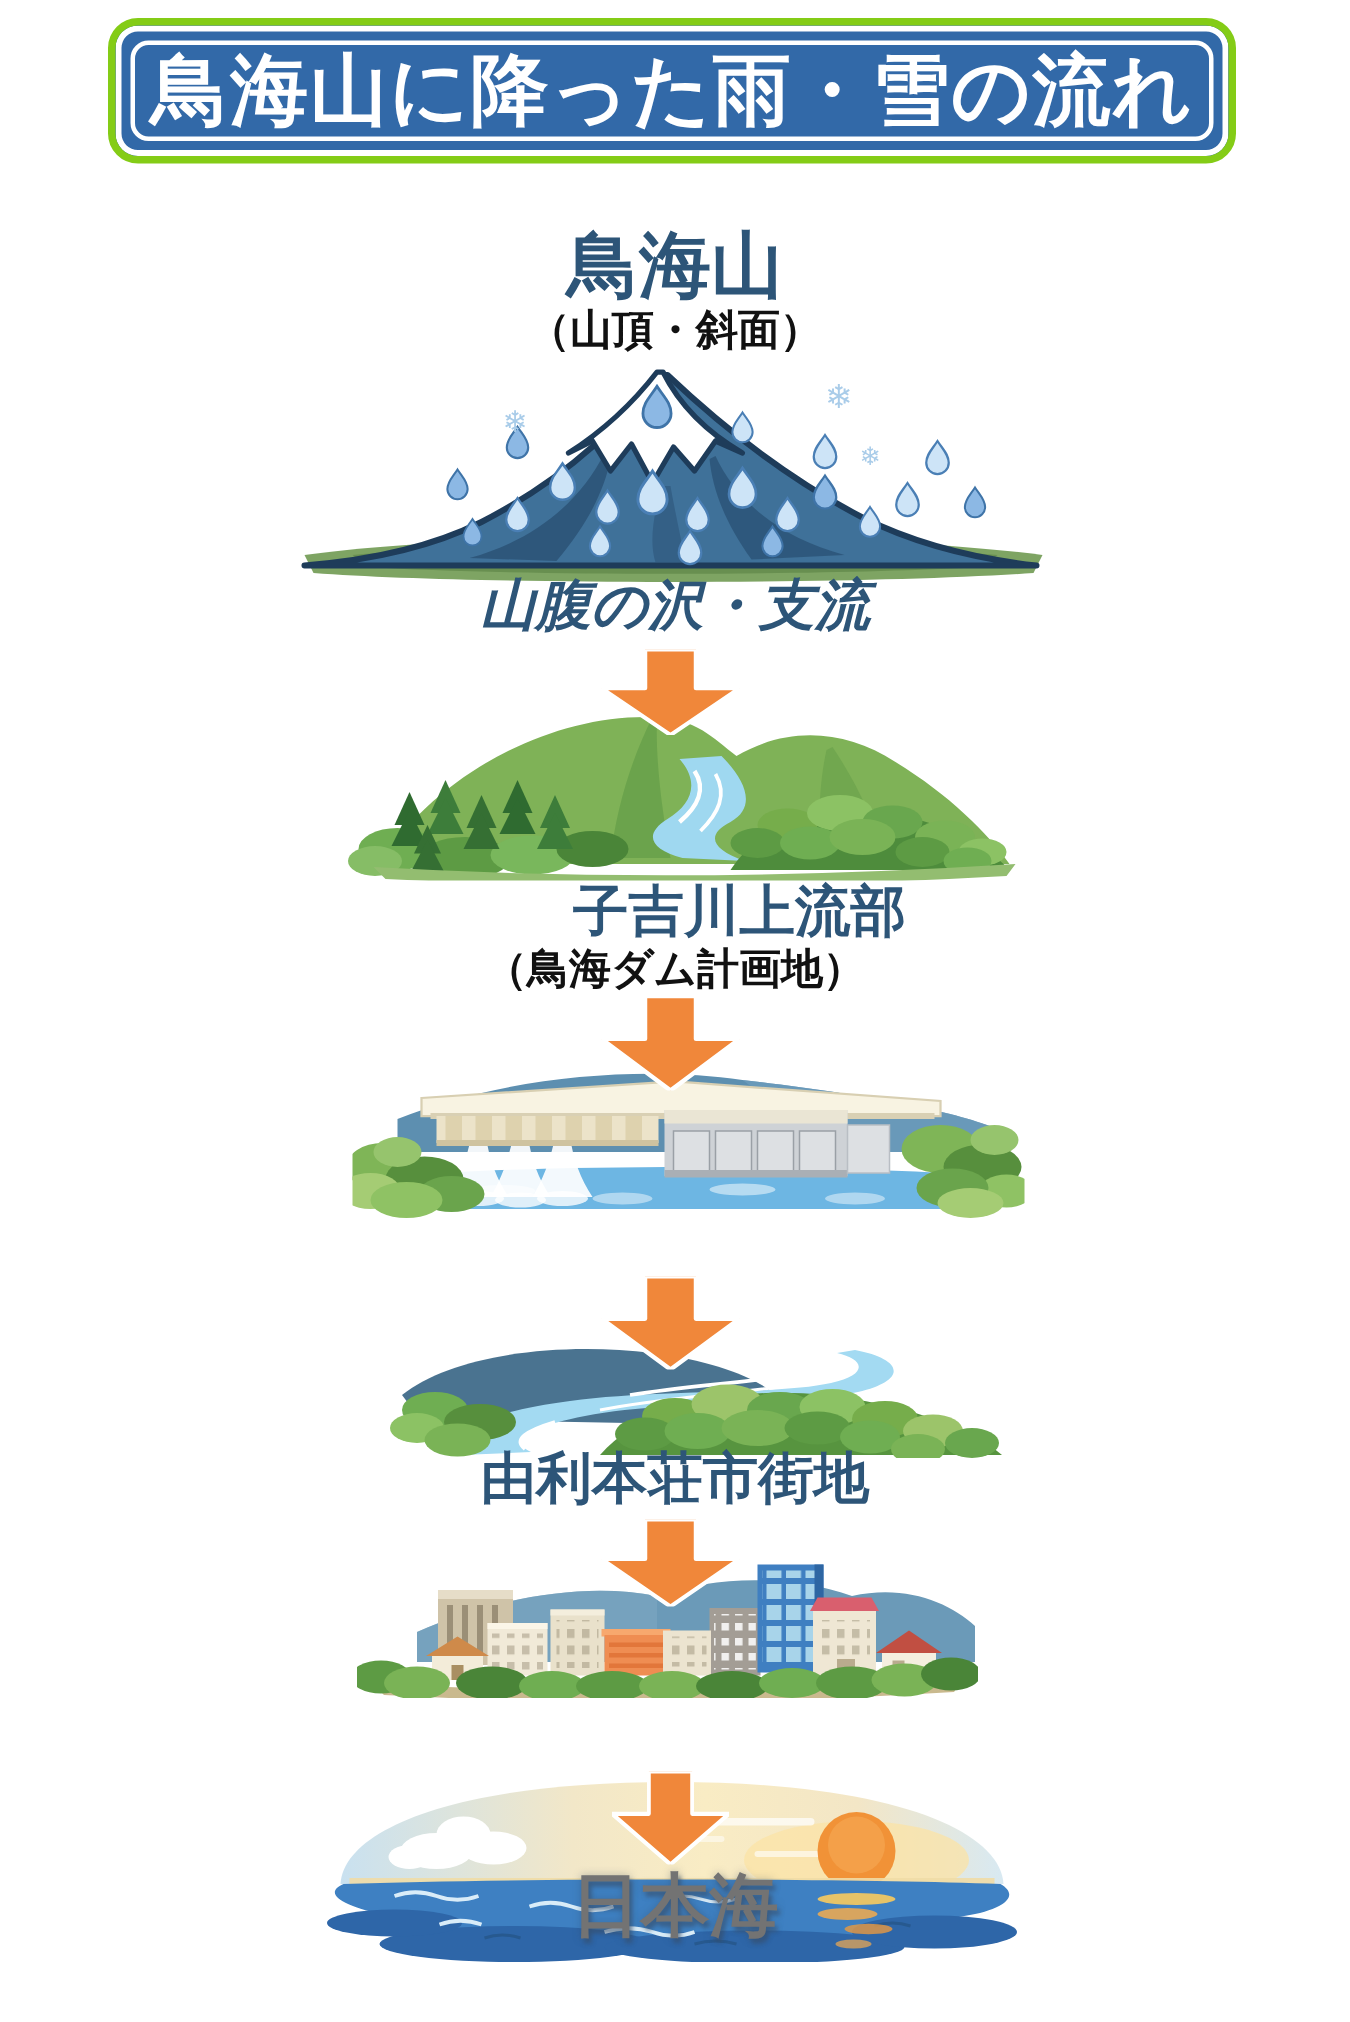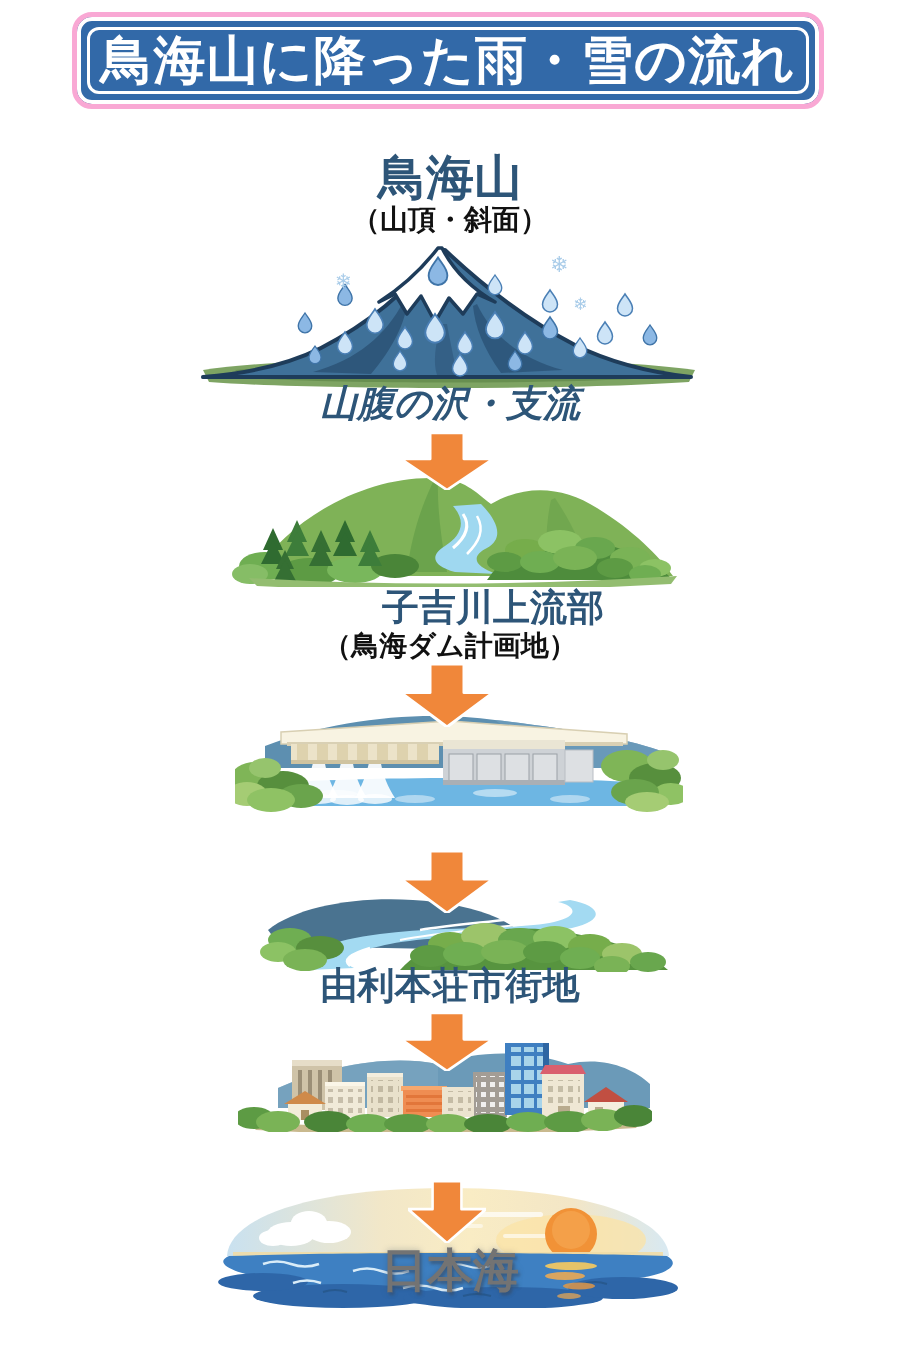--- a/index.html
+++ b/index.html
@@ -3,21 +3,21 @@
 <meta charset="utf-8">
 <style>
   html,body{margin:0;padding:0;background:#ffffff;}
   .poster{
     position:relative;width:900px;height:1348px;background:#ffffff;overflow:hidden;
     font-family:"Liberation Sans","DejaVu Sans",sans-serif;
   }
   
   .banner{
     position:absolute;left:72px;top:12px;width:752px;height:97px;box-sizing:border-box;
-    background:#3269a8;border:5px solid #f9a8d4;border-radius:20px;
+    background:#3269a8;border:5px solid #84cc16;border-radius:20px;
     box-shadow:inset 0 0 0 4px #ffffff;
   }
   .banner-inner{
     position:absolute;inset:10px;border:3px solid #ffffff;border-radius:12px;
     display:flex;align-items:center;justify-content:center;
   }
   .banner-inner span{
     color:#ffffff;font-size:52px;font-weight:bold;letter-spacing:1px;white-space:nowrap;
   }
   

